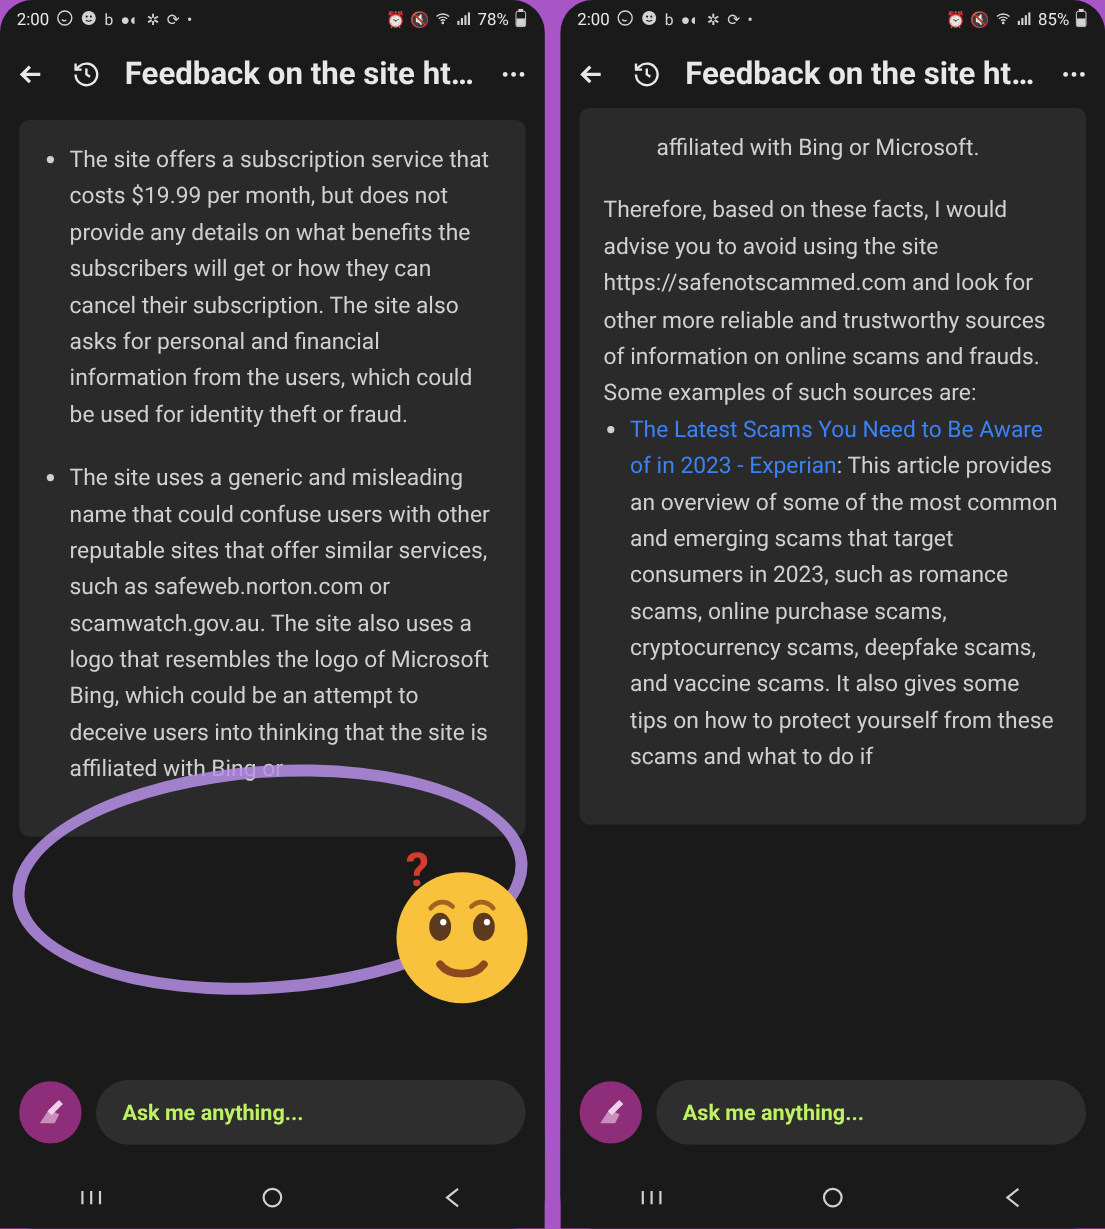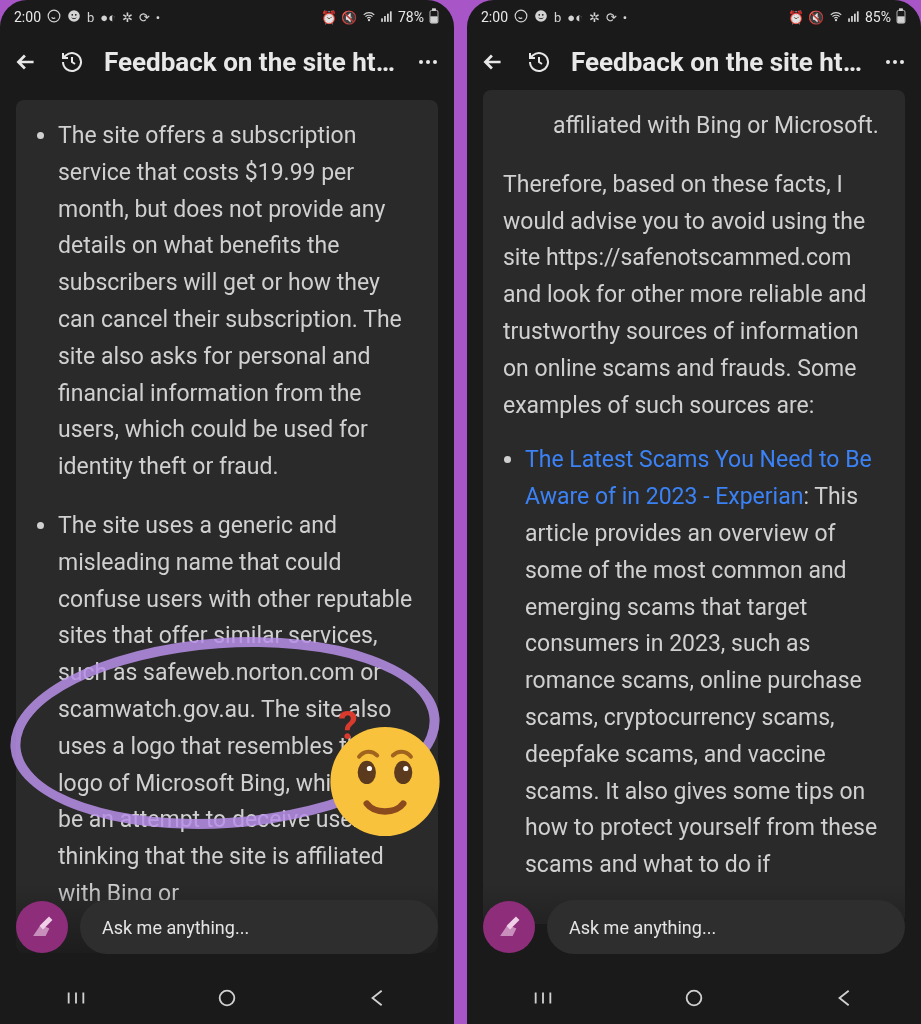--- a/index.html
+++ b/index.html
@@ -60,26 +60,26 @@
     flex: 1;
     overflow: hidden;
     padding: 10px 16px 0 16px;
     position: relative;
   }
   .card {
     background: #2a2a2a;
     border-radius: 8px;
     padding: 18px 20px;
     color: #d0d0d0;
-    font-size: 23px;
+    font-size: 19px;
     line-height: 1.6;
   }
   .card ul { list-style: disc; padding-left: 22px; }
   .card li { margin-bottom: 22px; }
-  .card p { margin-bottom: 18px; }
+  .card p { }
   .link { color: #3b82f6; }
   .input-row {
     position: absolute;
     bottom: 70px;
     left: 0; right: 0;
     display: flex;
     align-items: center;
     gap: 12px;
     padding: 0 16px;
   }
@@ -94,22 +94,23 @@
     font-size: 22px;
   }
   .ask-input {
     flex: 1;
     height: 54px;
     background: #2e2e2e;
     border-radius: 30px;
     display: flex;
     align-items: center;
     padding: 0 22px;
-    color: #e5e5e5;
+    color: #bef264;
     font-size: 18px;
+    font-weight: bold;
   }
   .nav-bar {
     position: absolute;
     bottom: 0; left: 0; right: 0;
     height: 52px;
     display: flex;
     justify-content: space-around;
     align-items: center;
     color: #d0d0d0;
   }
@@ -350,21 +351,21 @@
       <svg width="24" height="24" viewBox="0 0 24 24" fill="#e8e8e8">
           <circle cx="5" cy="12" r="2"></circle>
           <circle cx="12" cy="12" r="2"></circle>
           <circle cx="19" cy="12" r="2"></circle>
         </svg>
     </div>
   </div>
 
   <div class="content-area scroll-offset-right">
     <div class="card">
-      <ul style="margin-bottom:20px;text-align:center;">
+      <ul style="margin-bottom:20px;">
           <li style="list-style:none; margin-left:22px;">affiliated with Bing or Microsoft.</li>
         </ul>
       <p>Therefore, based on these facts, I would advise you to avoid using the site https://safenotscammed.com and look for other more reliable and trustworthy sources of information on online scams and frauds. Some examples of such sources are:</p>
       <ul>
         <li>
           <span class="link">The Latest Scams You Need to Be Aware of in 2023 - Experian</span><span>: This article provides an overview of some of the most common and emerging scams that target consumers in 2023, such as romance scams, online purchase scams, cryptocurrency scams, deepfake scams, and vaccine scams. It also gives some tips on how to protect yourself from these scams and what to do if</span>
         </li>
       </ul>
     </div>
     <div class="fade-bottom"></div>

